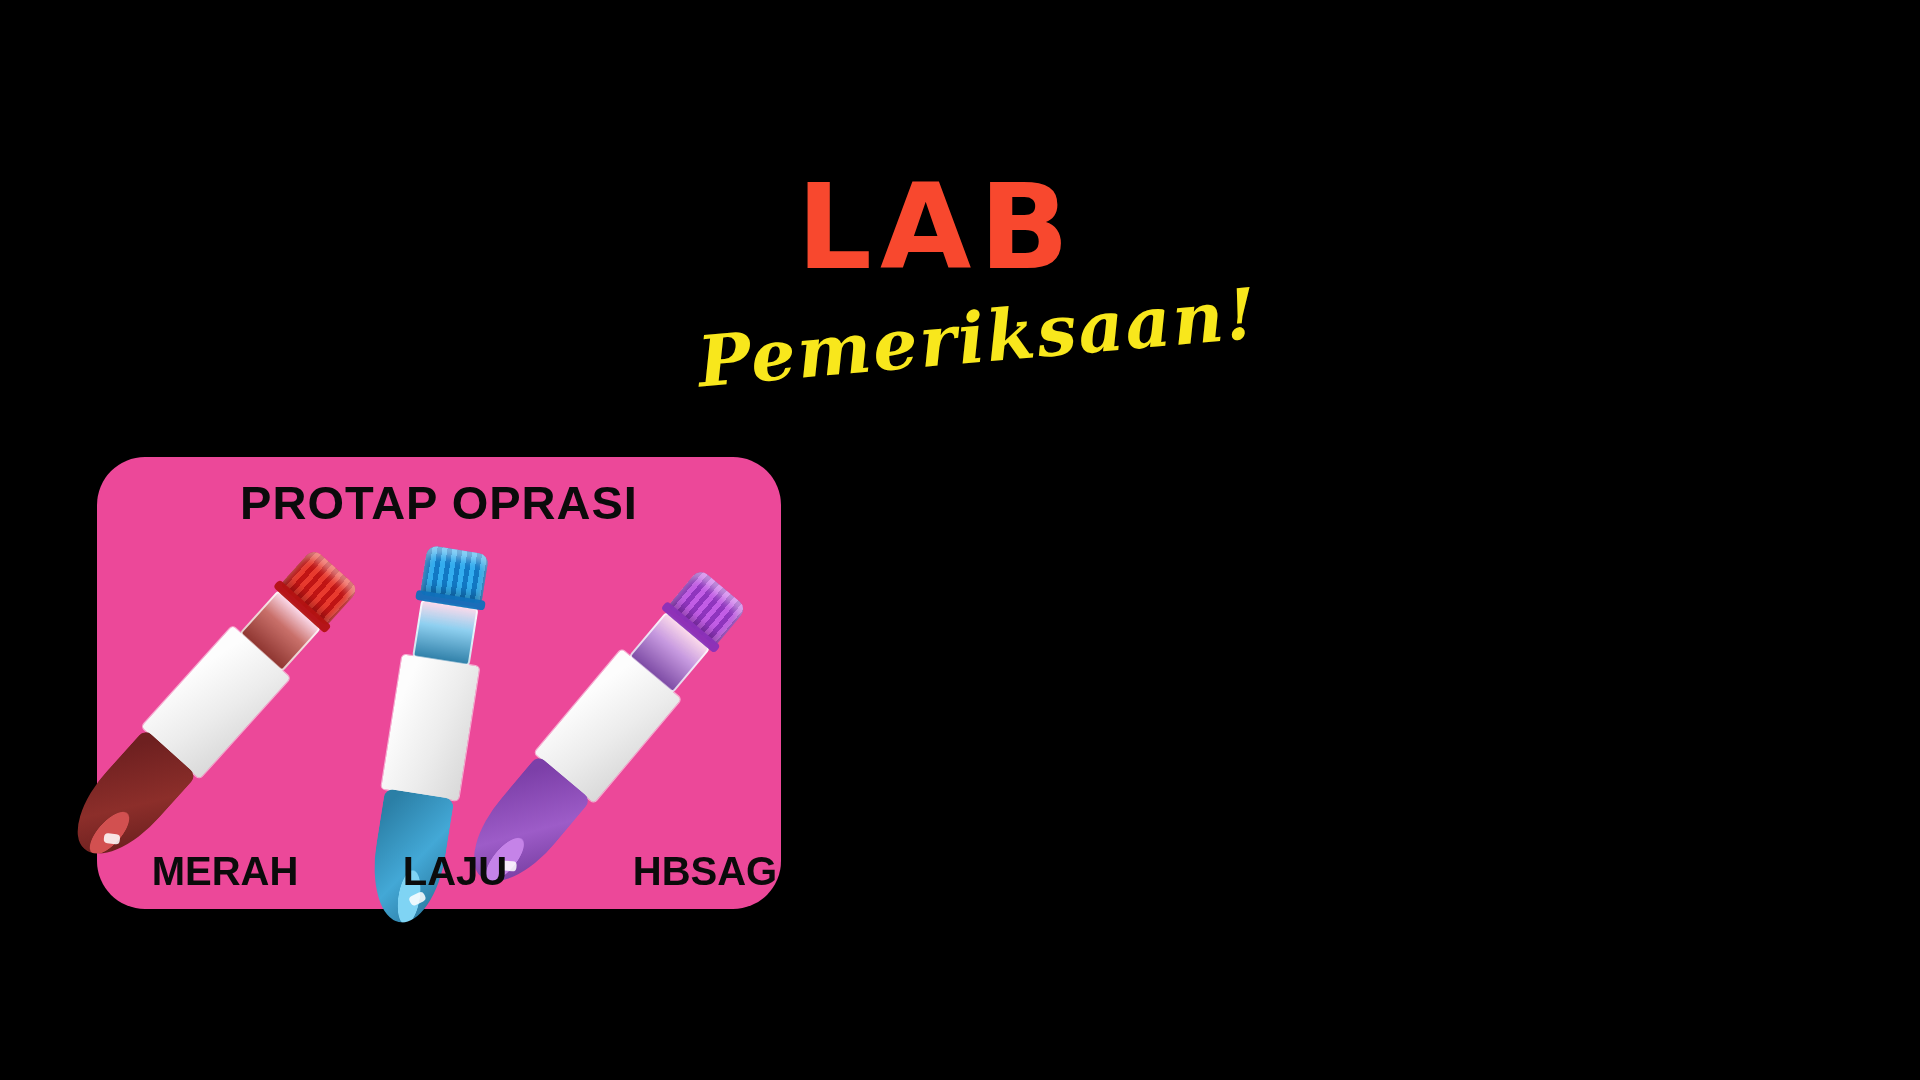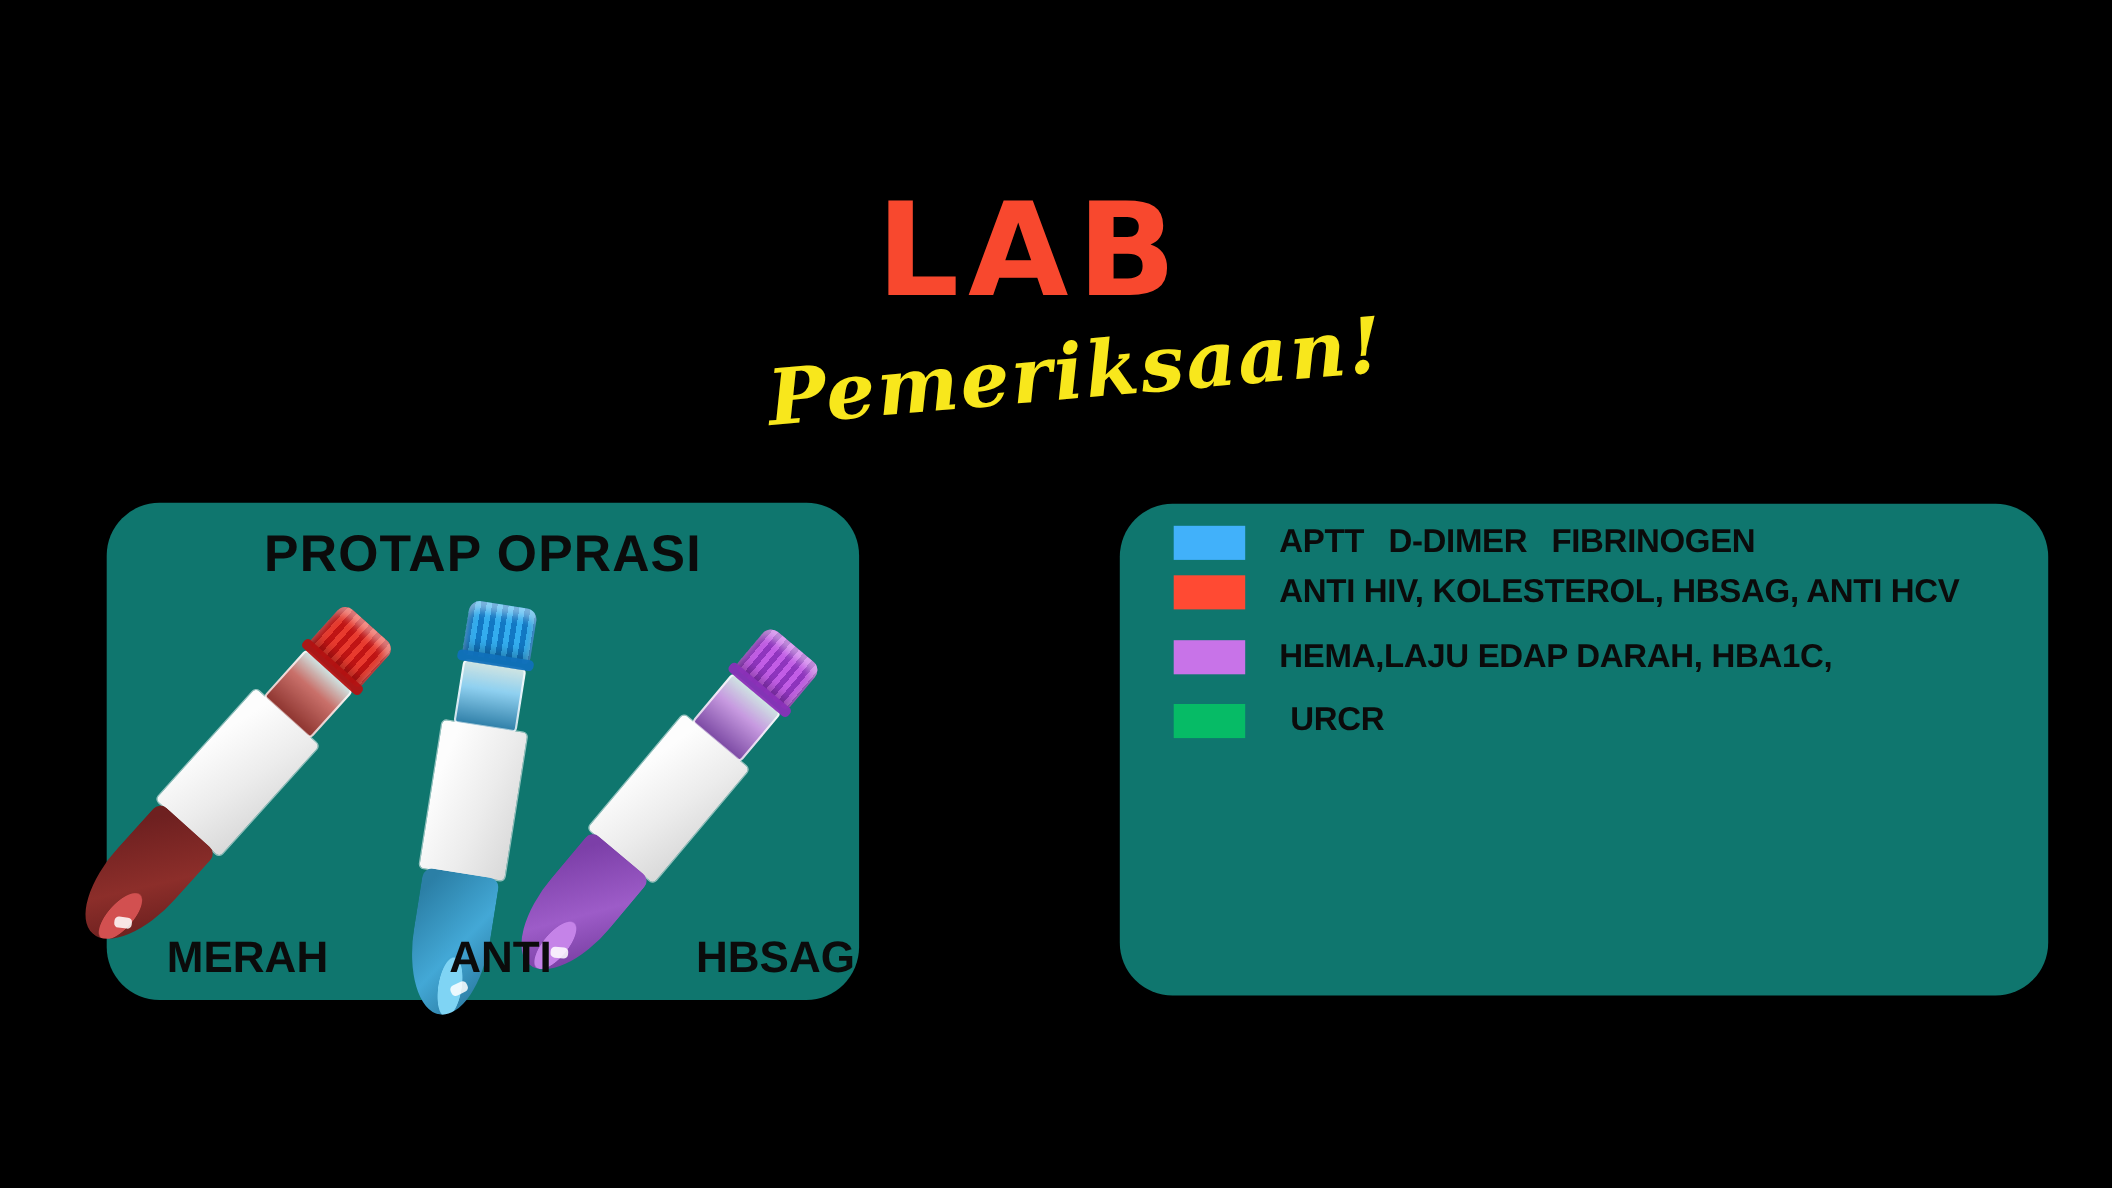--- a/index.html
+++ b/index.html
@@ -14,21 +14,21 @@
     font-family:"DejaVu Sans",sans-serif;font-weight:bold;
     font-size:118px;line-height:1;letter-spacing:8px;color:#F8482E;
   }
   .subtitle{
     position:absolute;left:978px;top:296px;transform:translateX(-50%) rotate(-5deg);
     font-family:"DejaVu Serif",serif;font-style:italic;font-weight:bold;
     font-size:70px;line-height:1.2;color:#F8E71C;letter-spacing:2px;
   }
 
   
-  .panel{position:absolute;background:#0f766e;border-radius:48px;}
+  .panel{position:absolute;background:#ec4899;border-radius:48px;}
   .panel-left{left:97px;top:457px;width:684px;height:452px;}
   .panel-right{left:1018px;top:458px;width:844px;height:447px;}
 
   .protap-title{
     position:absolute;left:0;right:0;top:18px;text-align:center;
     font-size:47px;font-weight:bold;color:#0B0B0B;letter-spacing:1px;
   }
 
   
   .tube{position:absolute;width:80px;height:300px;}
@@ -119,41 +119,18 @@
     </div>
 
     <div class="tube tube-purple">
       <div class="cap"></div>
       <div class="neck"></div>
       <div class="band"></div>
       <div class="liquid"></div>
     </div>
 
     <div class="tube-label merah">MERAH</div>
-    <div class="tube-label biru">ANTI</div>
+    <div class="tube-label biru">LAJU</div>
     <div class="tube-label ungu">HBSAG</div>
   </div>
 
-  <div class="panel panel-right">
-
-    <div class="legend-row row-1">
-      <div class="swatch sw-blue"></div>
-      <div class="legend-label">APTT D-DIMER FIBRINOGEN</div>
-    </div>
-
-    <div class="legend-row row-2">
-      <div class="swatch sw-red"></div>
-      <div class="legend-label">ANTI HIV, KOLESTEROL, HBSAG, ANTI HCV</div>
-    </div>
-
-    <div class="legend-row row-3">
-      <div class="swatch sw-purple"></div>
-      <div class="legend-label">HEMA,LAJU EDAP DARAH, HBA1C,</div>
-    </div>
-
-    <div class="legend-row row-4">
-      <div class="swatch sw-green"></div>
-      <div class="legend-label">URCR</div>
-    </div>
-
-  </div>
 
 </div>
 
 </body></html>

